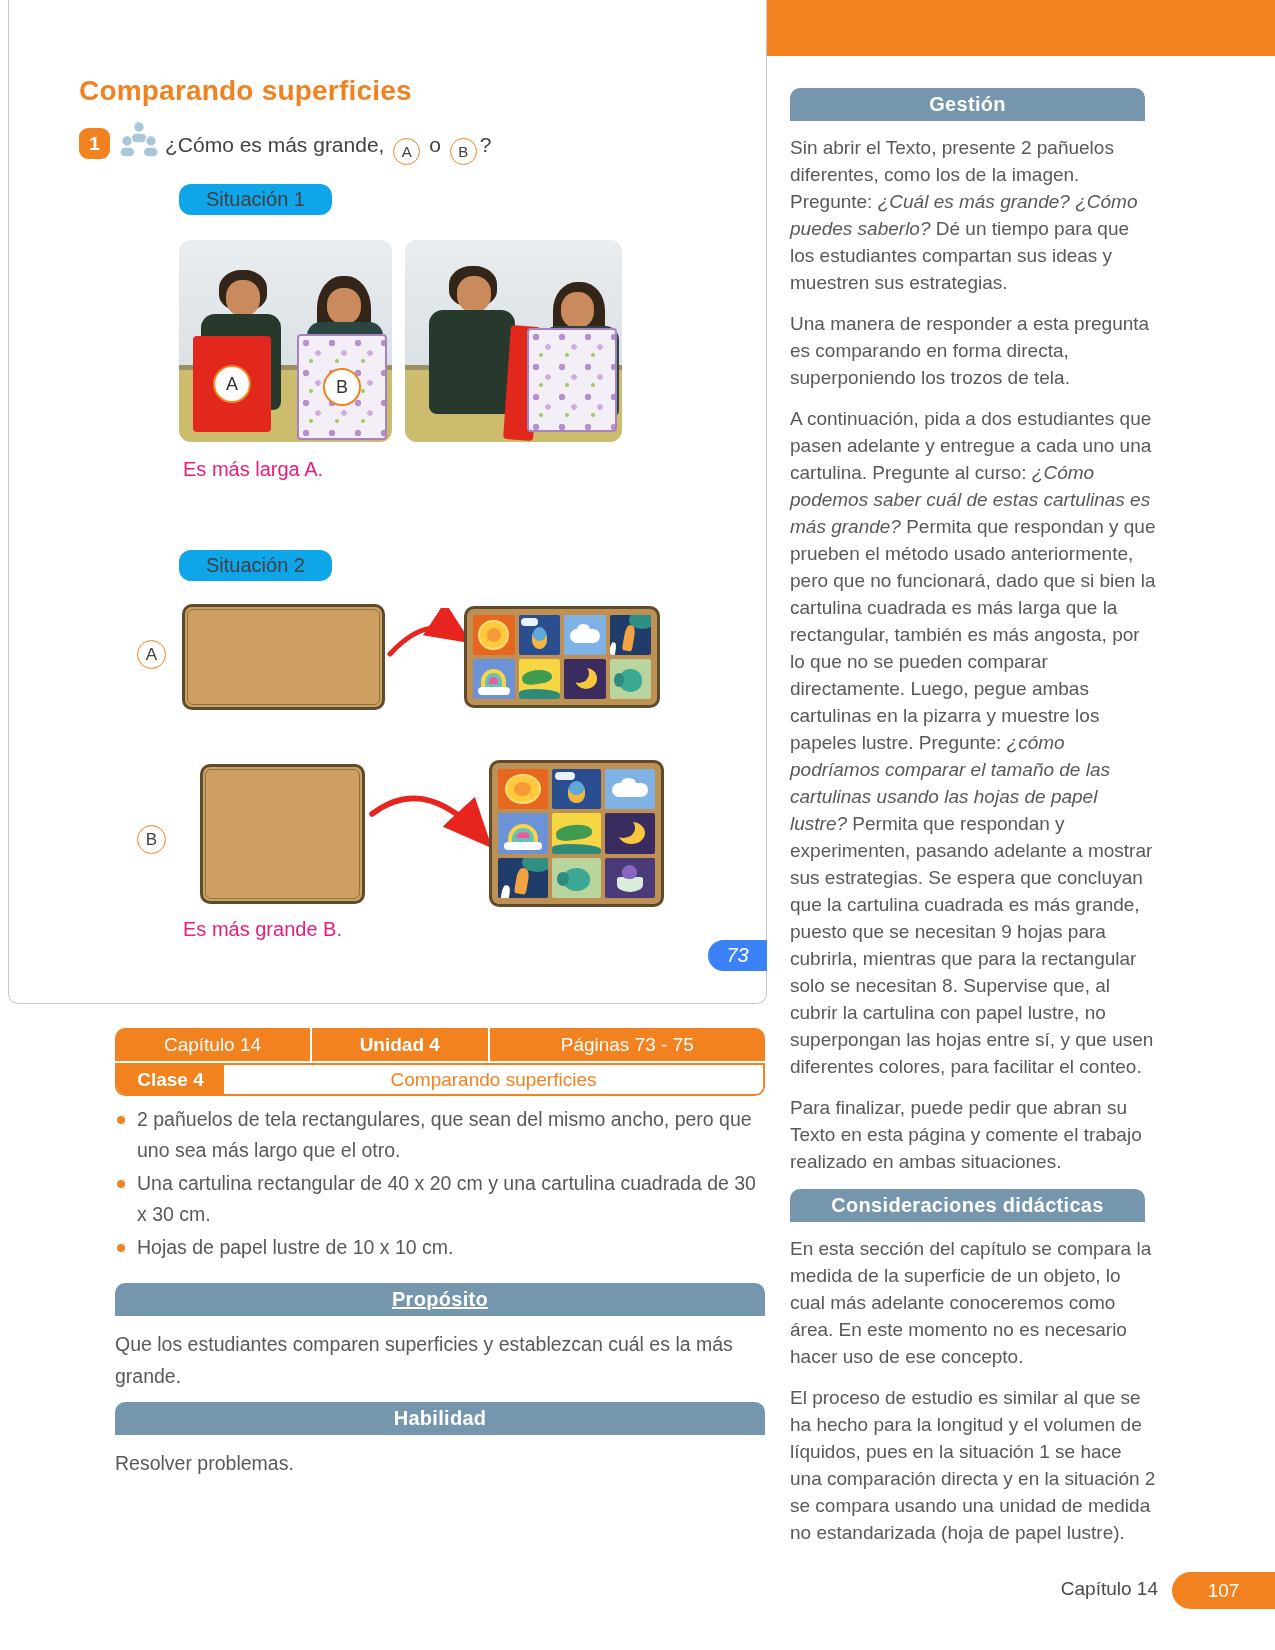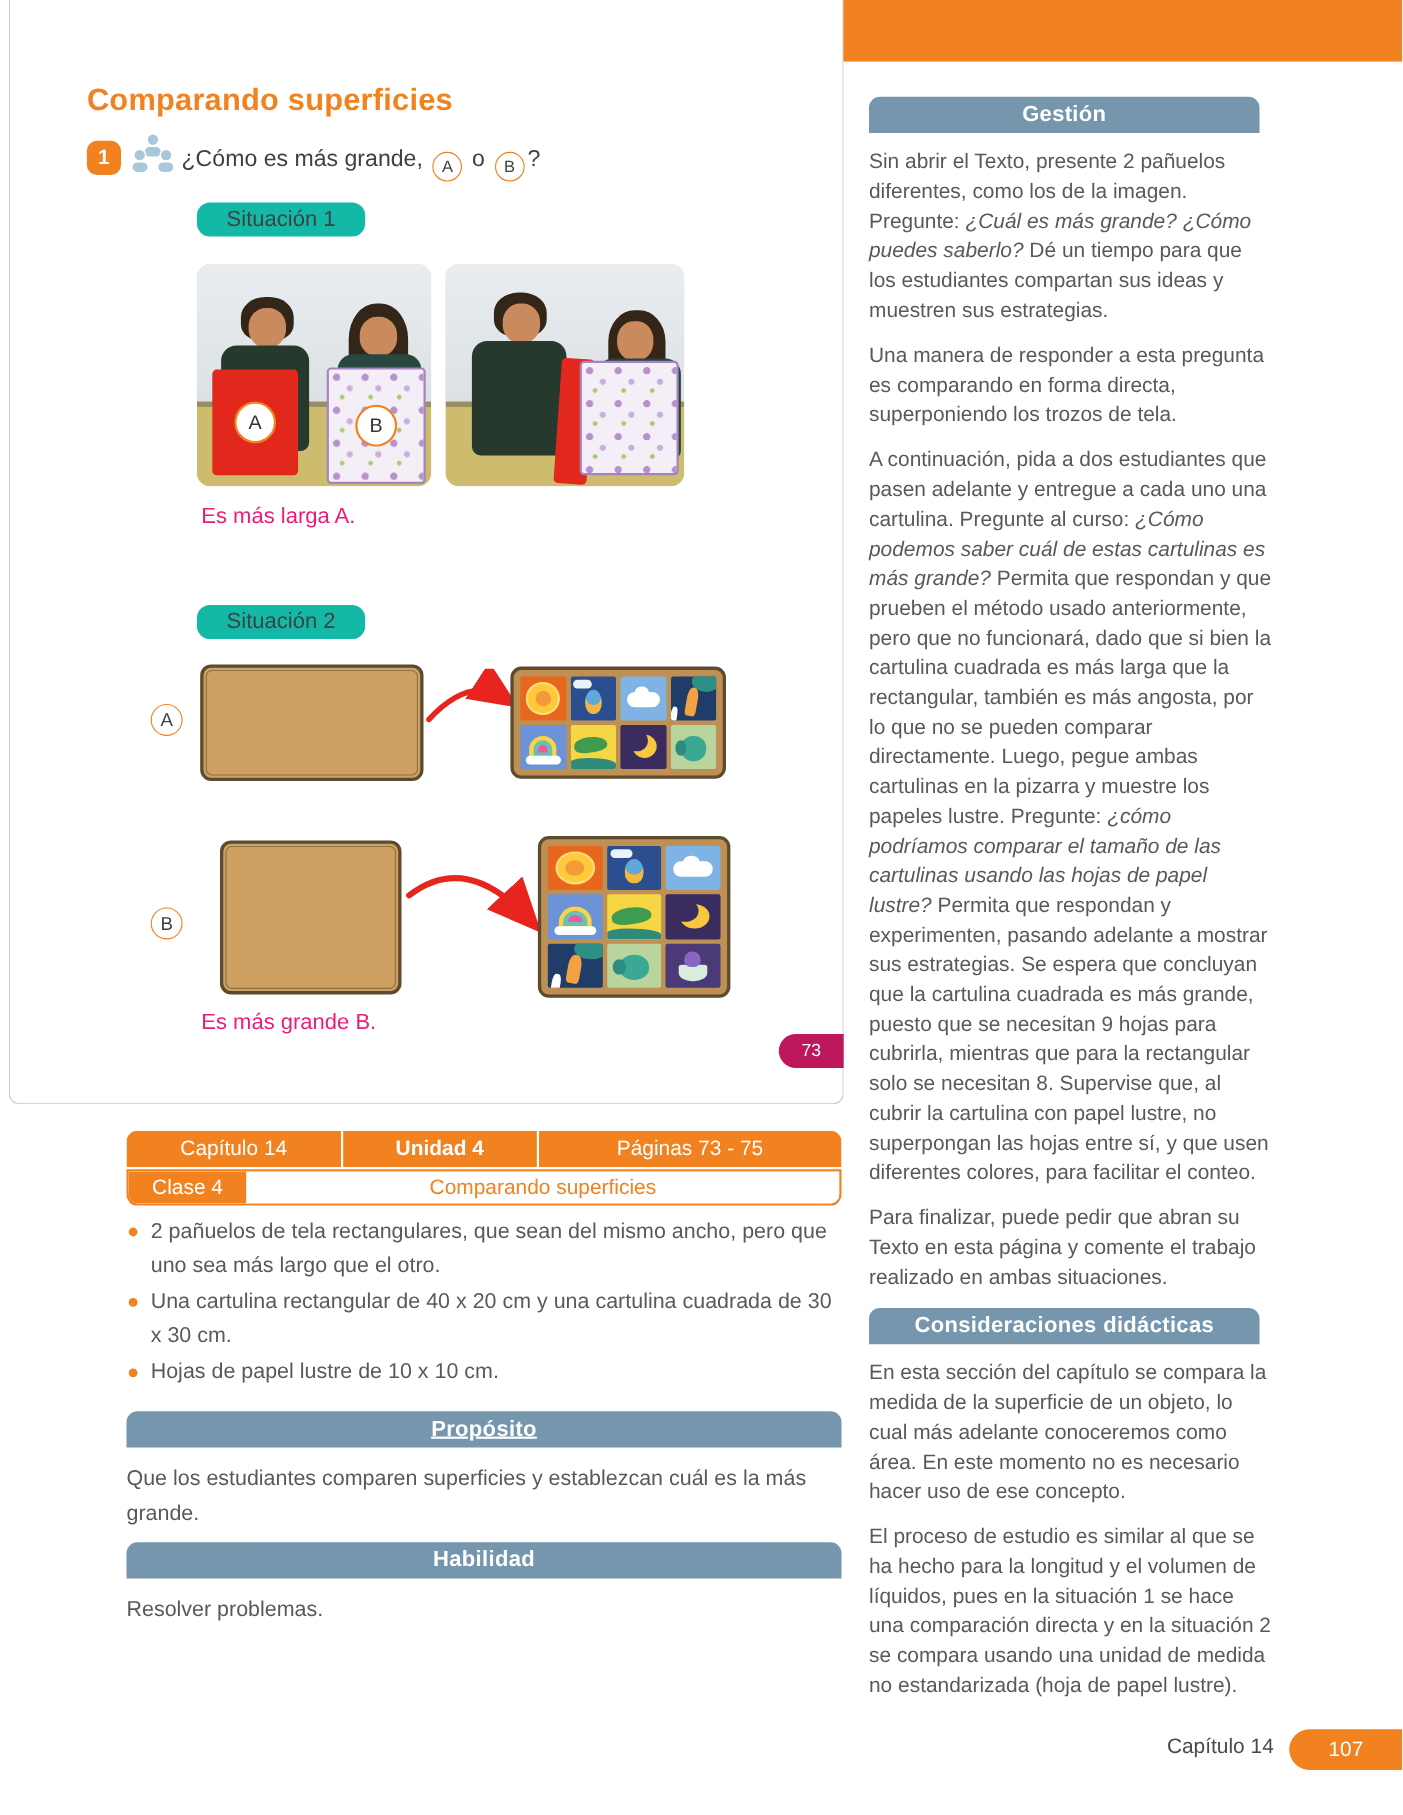--- a/index.html
+++ b/index.html
@@ -12,21 +12,21 @@
   
   .student-panel{position:absolute;left:8px;top:0;width:757px;height:1003px;background:#fff;
                  border:1px solid #C9C9C9;border-top:none;border-radius:0 0 10px 10px;}
   .sp-title{position:absolute;left:70px;top:56px;font-size:28px;font-weight:bold;color:#F1821F;letter-spacing:.2px;}
   .num-badge{position:absolute;left:70px;top:128px;width:31px;height:31px;background:#F1821F;border-radius:9px;
              color:#fff;font-weight:bold;font-size:19px;display:flex;align-items:center;justify-content:center;}
   .pairs-icon{position:absolute;left:110px;top:120px;}
   .question{position:absolute;left:156px;top:133px;font-size:21px;color:#414042;}
   .circ{display:inline-flex;width:25px;height:25px;border:1.6px solid #F1821F;border-radius:50%;background:#fff;
         align-items:center;justify-content:center;font-size:15px;color:#414042;margin:0 3px;vertical-align:-5px;}
-  .pill{position:absolute;width:153px;height:31px;background:#14b8a6;border-radius:12px;display:flex;
+  .pill{position:absolute;width:153px;height:31px;background:#0ea5e9;border-radius:12px;display:flex;
         align-items:center;justify-content:center;font-size:20px;color:#414042;}
   .pill1{left:170px;top:184px;}
   .pill2{left:170px;top:550px;}
   .answer{position:absolute;font-size:20px;color:#EC1B78;}
   .ans1{left:174px;top:458px;}
   .ans2{left:174px;top:918px;}
 
   
   .photo{position:absolute;border-radius:12px;overflow:hidden;background:#E4E8EB;}
   .photo1{left:170px;top:240px;width:213px;height:202px;}
@@ -88,34 +88,34 @@
   .tile-moon{background:#3B2C5F;}
   .tile-moon .s1{left:26%;top:22%;width:54%;height:54%;border-radius:50%;background:#F8C73D;}
   .tile-moon .s2{left:12%;top:12%;width:48%;height:48%;border-radius:50%;background:#3B2C5F;}
   .tile-elephant{background:#B9D49C;}
   .tile-elephant .s1{left:22%;top:26%;width:56%;height:56%;border-radius:48%;background:#3AA893;}
   .tile-elephant .s2{left:10%;top:36%;width:24%;height:34%;border-radius:50%;background:#2E8B7F;}
   .tile-dinosaur{background:#4A3A78;}
   .tile-dinosaur .s1{left:24%;top:48%;width:52%;height:38%;border-radius:12% 12% 48% 48%;background:#D9EDDC;}
   .tile-dinosaur .s2{left:34%;top:18%;width:30%;height:36%;border-radius:50% 50% 40% 40%;background:#8A66C2;}
 
-  .page-badge{position:absolute;right:-1px;top:940px;width:59px;height:31px;background:#be185d;color:#fff;
-              border-radius:16px 0 0 16px;display:flex;align-items:center;justify-content:center;font-size:16px;}
+  .page-badge{position:absolute;right:-1px;top:940px;width:59px;height:31px;background:#3b82f6;color:#fff;
+              border-radius:16px 0 0 16px;display:flex;align-items:center;justify-content:center;font-size:20px;font-style:italic;}
 
   
   .teacher-left{position:absolute;left:115px;top:1028px;width:650px;}
   .info-table{width:100%;}
   .itr1{display:flex;height:33px;gap:2px;border-radius:10px 10px 0 0;overflow:hidden;}
   .itr1 .cell{background:#F1821F;color:#fff;font-size:19px;display:flex;align-items:center;justify-content:center;}
   .itr1 .c1{width:30%;}
   .itr1 .c2{width:27%;font-weight:bold;}
   .itr1 .c3{flex:1;}
   .itr2{display:flex;height:33px;margin-top:2px;border:2px solid #F1821F;border-radius:0 0 10px 10px;
         overflow:hidden;box-sizing:border-box;}
-  .itr2 .clase{width:107px;background:#F1821F;color:#fff;font-size:19px;display:flex;align-items:center;justify-content:center;flex:none;}
+  .itr2 .clase{width:107px;background:#F1821F;color:#fff;font-size:19px;display:flex;align-items:center;justify-content:center;flex:none;font-weight:bold;}
   .itr2 .lesson{flex:1;background:#fff;color:#F1821F;font-size:19px;display:flex;align-items:center;justify-content:center;}
   .bar{height:33px;background:#7596AC;border-radius:10px 10px 0 0;color:#fff;font-weight:bold;font-size:20px;
        display:flex;align-items:center;justify-content:center;letter-spacing:.3px;}
   .bar-recursos{margin-top:44px;}
   .bullets{list-style:none;margin:8px 0 0;padding:0;}
   .bullets li{display:flex;font-size:19.5px;line-height:31px;margin-bottom:2px;color:#58595B;}
   .dot{flex:none;width:8px;height:8px;border-radius:50%;background:#F1821F;margin:12px 12px 0 2px;}
   .body-left{font-size:19.5px;line-height:32px;margin:12px 0 0;color:#58595B;}
   .bar-proposito{margin-top:20px;text-decoration:underline;}
   .bar-habilidad{margin-top:10px;}

